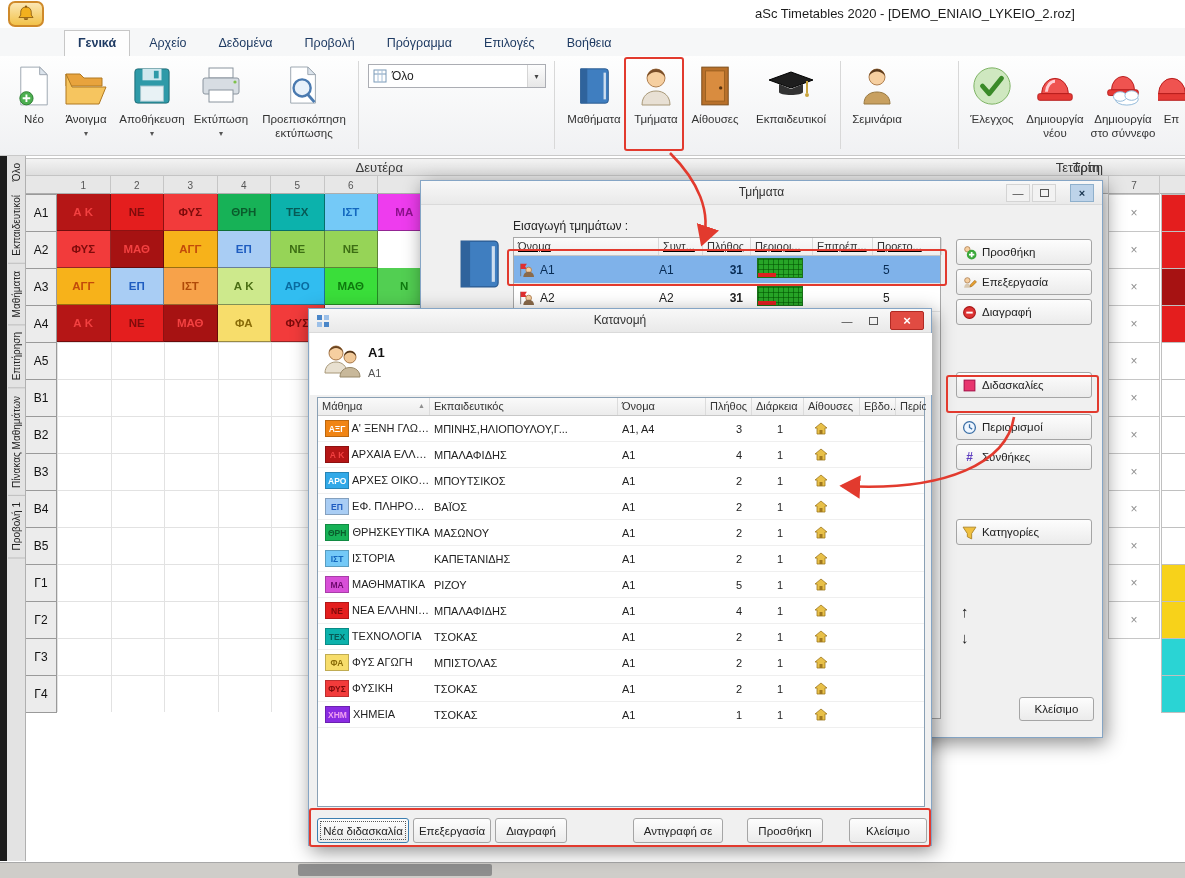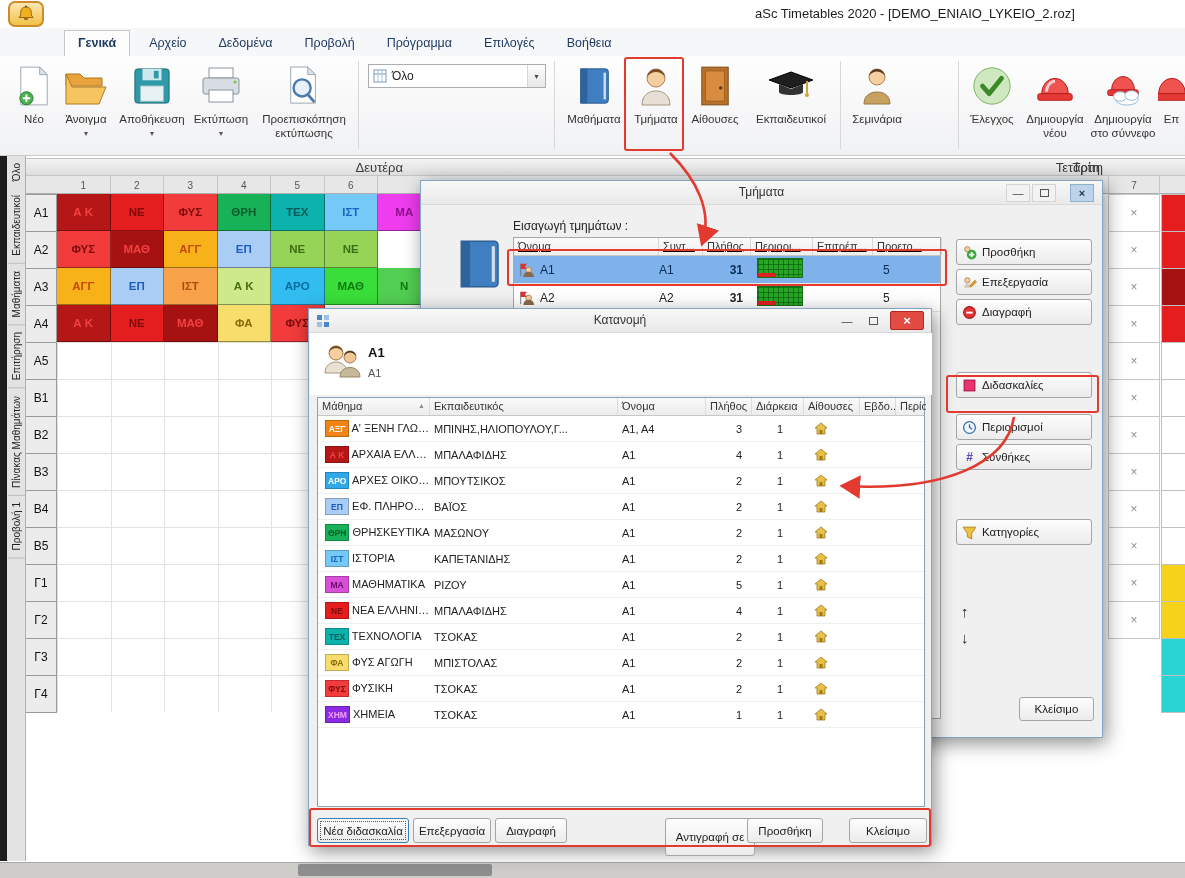--- a/index.html
+++ b/index.html
@@ -847,21 +847,21 @@
 
     <div class="btn center focused" style="left:8px;top:509px;width:92px;height:25px;">
       <span class="blabel">Νέα διδασκαλία</span>
     </div>
     <div class="btn center" style="left:104px;top:509px;width:78px;height:25px;">
       <span class="blabel">Επεξεργασία</span>
     </div>
     <div class="btn center" style="left:186px;top:509px;width:72px;height:25px;">
       <span class="blabel">Διαγραφή</span>
     </div>
-    <div class="btn center" style="left:356px;top:509px;width:90px;height:38px;">
+    <div class="btn center" style="left:324px;top:509px;width:90px;height:25px;">
       <span class="blabel">Αντιγραφή σε</span>
     </div>
     <div class="btn center" style="left:438px;top:509px;width:76px;height:25px;">
       <span class="blabel">Προσθήκη</span>
     </div>
     <div class="btn center" style="left:540px;top:509px;width:78px;height:25px;">
       <span class="blabel">Κλείσιμο</span>
     </div>
   </div>
 

